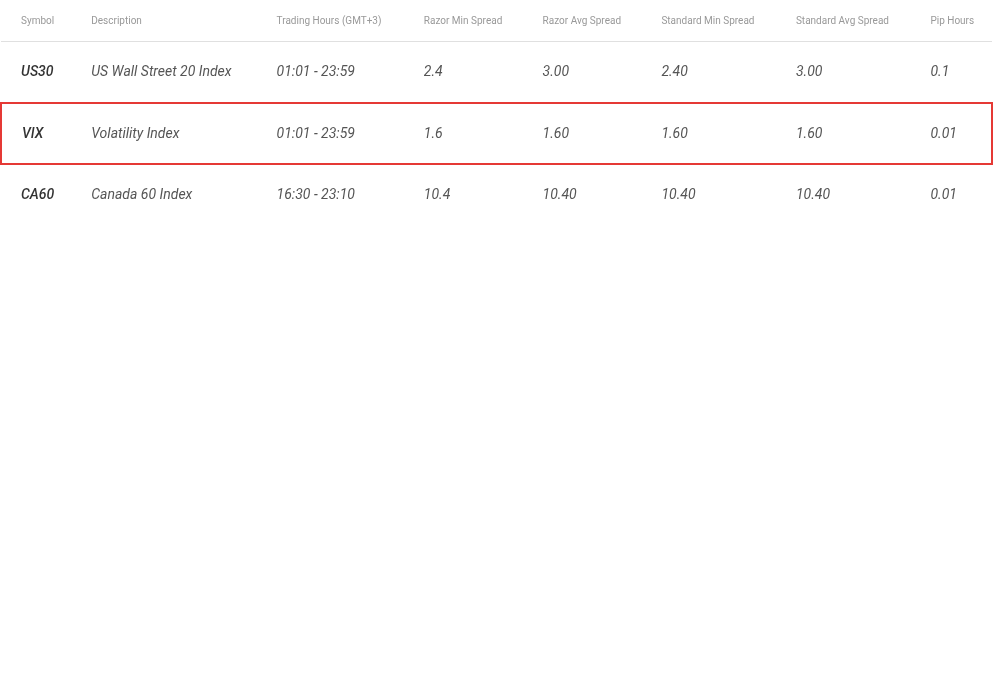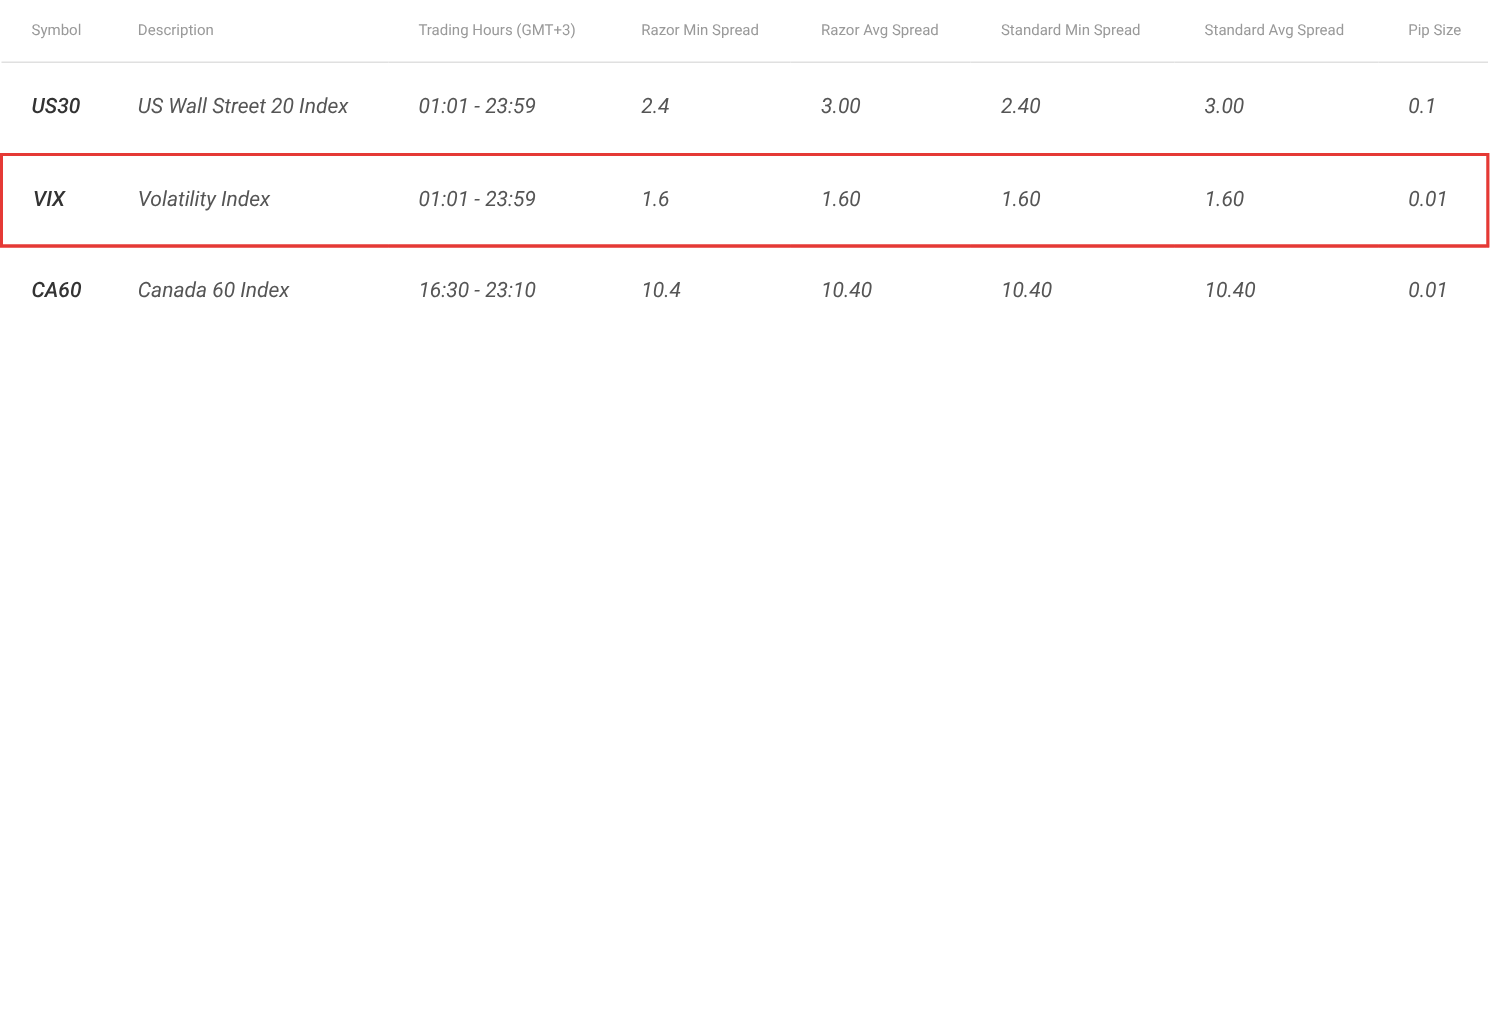--- a/index.html
+++ b/index.html
@@ -75,21 +75,21 @@
   <table>
     <thead>
       <tr>
       <th>Symbol</th>
           <th>Description</th>
           <th>Trading Hours (GMT+3)</th>
           <th>Razor Min Spread</th>
           <th>Razor Avg Spread</th>
           <th>Standard Min Spread</th>
           <th>Standard Avg Spread</th>
-          <th>Pip Size</th>
+          <th>Pip Hours</th>
         </tr>
     </thead>
     <tbody id="table-body">
     <tr>
           <td class="symbol-cell">US30</td>
           <td>US Wall Street 20 Index</td>
           <td>01:01 - 23:59</td>
           <td>2.4</td>
           <td>3.00</td>
           <td>2.40</td>

